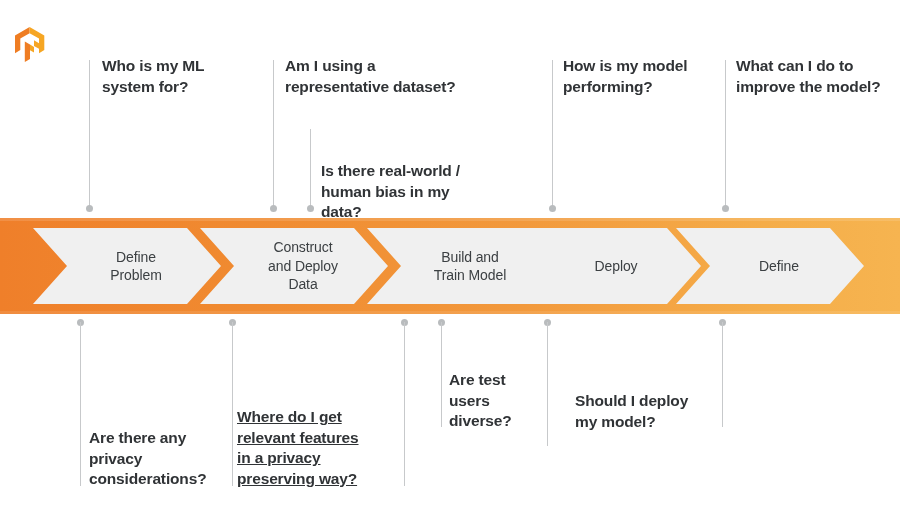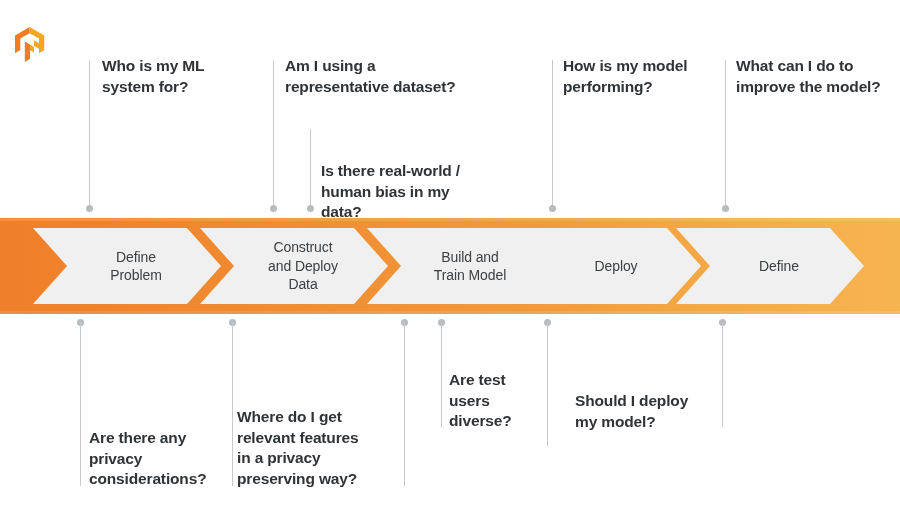--- a/index.html
+++ b/index.html
@@ -207,21 +207,21 @@
   <div class="dot" style="left:544px; top:303px;"></div>
   <div class="connector" style="left:547px; top:306px; height:124px;"></div>
 
   <div class="dot" style="left:719px; top:303px;"></div>
   <div class="connector" style="left:722px; top:306px; height:105px;"></div>
 
   <div class="qtext" style="left:89px; top:412px; width:150px;">Are there any
 privacy
 considerations?</div>
 
-  <div class="qtext" style="left:237px; top:391px; width:165px;">Where do I get
+  <div class="qtext" style="left:237px; top:391px; width:165px;text-decoration:underline;">Where do I get
 relevant features
 in a privacy
 preserving way?</div>
 
 
   <div class="qtext" style="left:449px; top:354px; width:100px;">Are test
 users
 diverse?</div>
 
   <div class="qtext" style="left:555px; top:375px; width:150px;margin-left:20px;">Should I deploy

